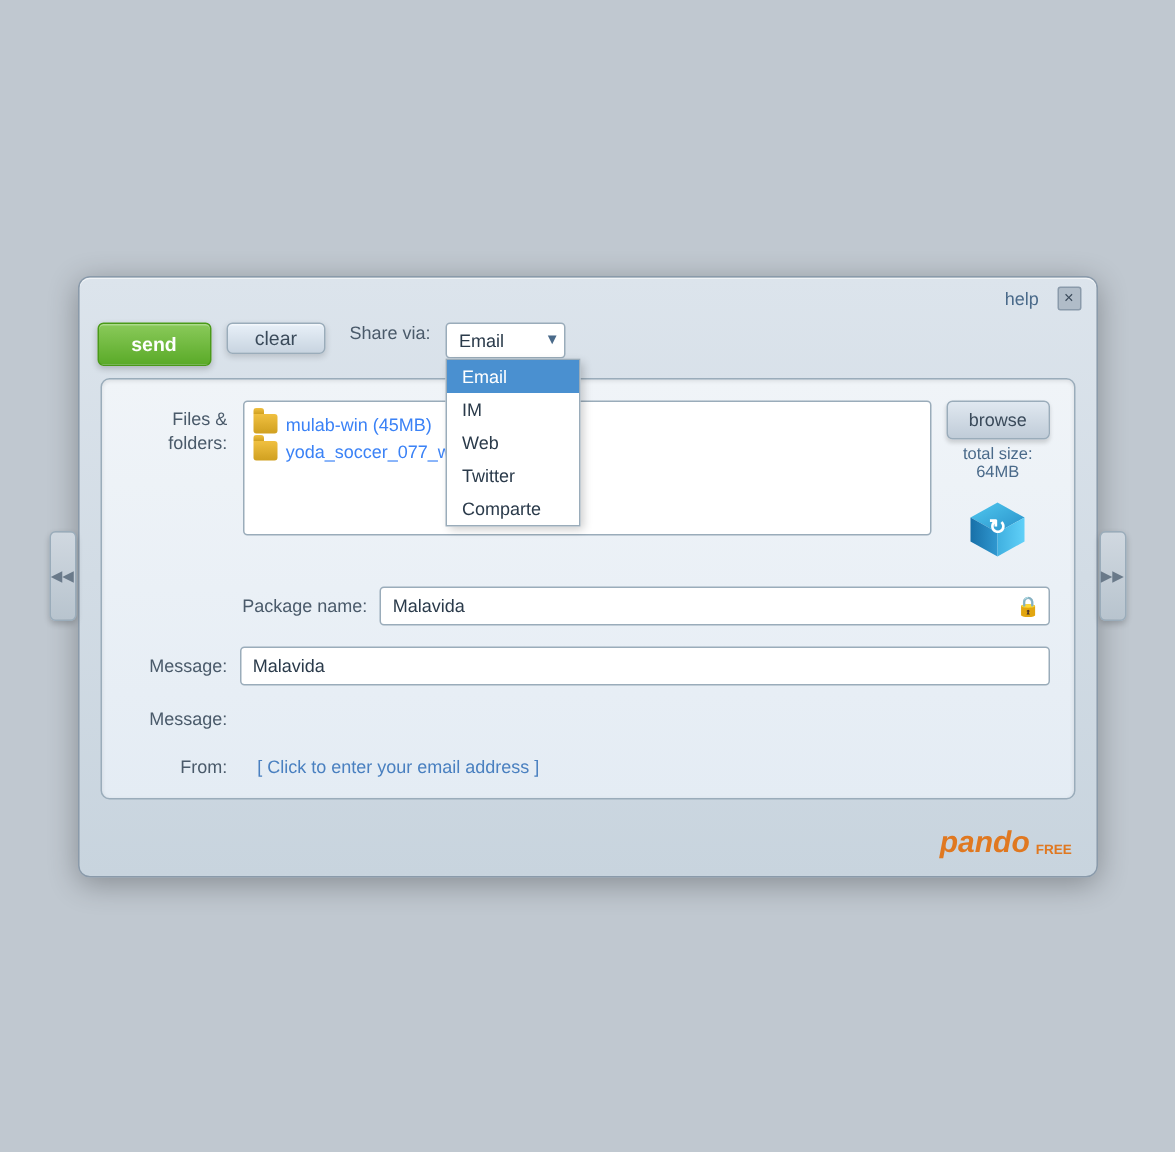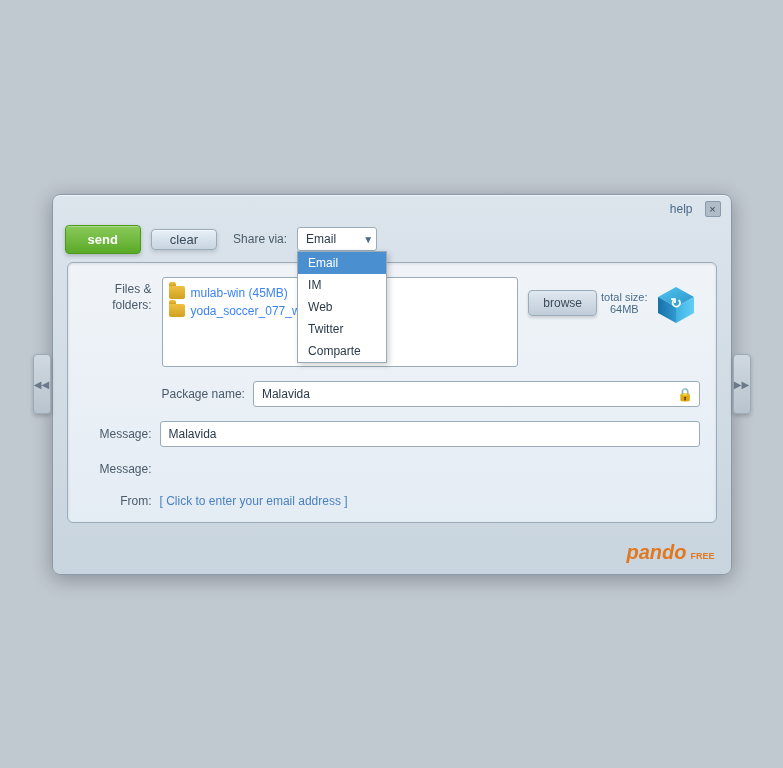--- a/index.html
+++ b/index.html
@@ -78,21 +78,21 @@
       align-items: center;
       justify-content: center;
       color: #3a4a5a;
       font-size: 11px;
       cursor: pointer;
     }
 
     
     .actionbar {
       display: flex;
-      align-items: center;
+      align-items: flex-start;
       padding: 4px 12px 8px;
       gap: 10px;
       position: relative;
     }
 
     .btn-send {
       background: linear-gradient(180deg, #8aca5a 0%, #5aaa28 100%);
       border: 1px solid #4a9a18;
       border-radius: 4px;
       color: white;
@@ -246,21 +246,21 @@
       border-radius: 4px;
       color: #3a4a5a;
       font-size: 12px;
       padding: 5px 14px;
       cursor: pointer;
       box-shadow: 0 2px 3px rgba(0,0,0,0.15);
     }
 
     .files-right {
       display: flex;
-      flex-direction: row;
+      flex-direction: column;
       align-items: center;
       gap: 4px;
     }
 
     .total-size {
       font-size: 11px;
       color: #4a6a8a;
       text-align: center;
     }
 
@@ -359,21 +359,21 @@
       font-size: 12px;
       color: #2a3a4a;
       min-height: 90px;
       resize: none;
     }
 
     
     .from-row {
       display: flex;
       align-items: center;
-      gap: 8px;
+      gap: 20px;
       padding-top: 4px;
     }
 
     .from-label {
       color: #4a5a6a;
       font-size: 12px;
       min-width: 68px;
       text-align: right;
     }
 

